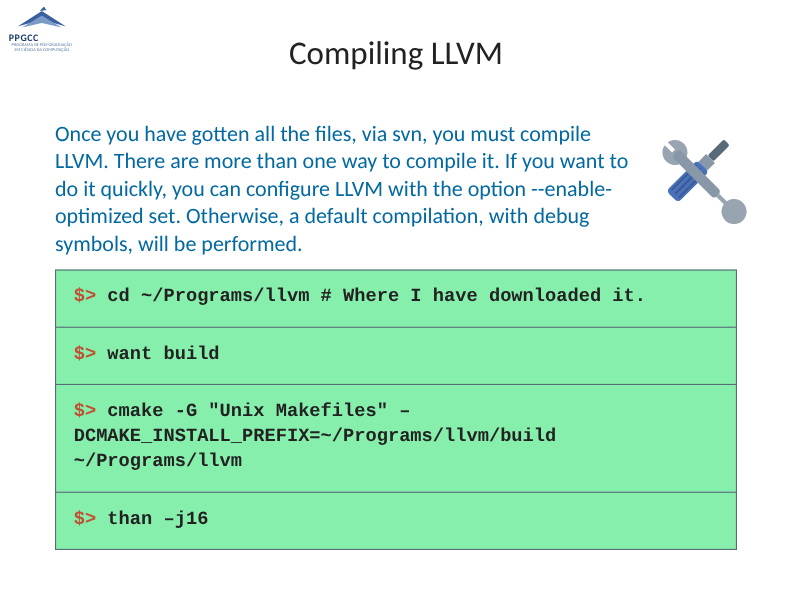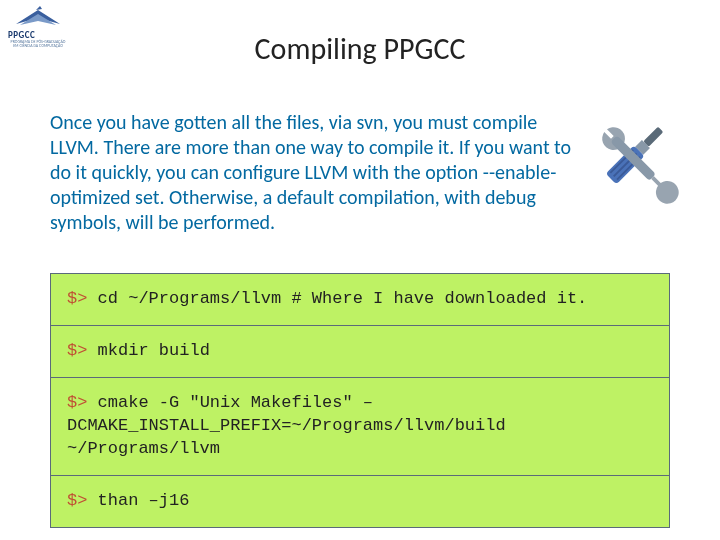--- a/index.html
+++ b/index.html
@@ -56,23 +56,24 @@
     max-width: 530px;
   }
   .tools-icon {
     position: absolute;
     top: 0px;
     right: -10px;
     width: 95px;
     height: 95px;
   }
   .code-block {
-    margin-top: 38px;
+    margin-top: 10px;
     border: 1px solid #5a6a7a;
-    background: #bef264;
+    background: #86efac;
+    font-weight: bold;
   }
   .code-row {
     border-bottom: 1px solid #5a6a7a;
     padding: 14px 16px;
     font-family: "Courier New", Courier, monospace;
     font-size: 17px;
     line-height: 1.35;
     color: #222;
   }
   .code-row:last-child { border-bottom: none; }
@@ -87,21 +88,21 @@
       <path d="M2 18 L24 4 L46 18 L24 12 Z" fill="#3a5f9e"></path>
       <path d="M6 19 L24 8 L42 19 L24 15 Z" fill="#7a9ac8"></path>
       <path d="M22 4 L26 0 L28 3 Z" fill="#3a5f9e"></path>
     </svg>
   </div>
   <div class="logo-text">PPGCC</div>
   <div class="logo-sub">PROGRAMA DE PÓS-GRADUAÇÃO</div>
   <div class="logo-sub">EM CIÊNCIA DA COMPUTAÇÃO</div>
 </div>
 
-<h1 class="title">Compiling PPGCC</h1>
+<h1 class="title">Compiling LLVM</h1>
 
 <div class="content">
 
   <div class="tools-icon">
     <svg viewBox="0 0 100 100" width="95" height="95">
 
       <g transform="rotate(45 50 50)">
         <rect x="46" y="8" width="8" height="22" fill="#5a6a78" rx="2"></rect>
         <rect x="44" y="30" width="12" height="10" fill="#8898a8"></rect>
         <rect x="42" y="40" width="16" height="42" fill="#4a72b8" rx="4"></rect>
@@ -120,21 +121,21 @@
 
   <p class="intro">Once you have gotten all the files, via svn, you must compile LLVM. There are more than one way to compile it. If you want to do it quickly, you can configure LLVM with the option --enable-optimized set. Otherwise, a default compilation, with debug symbols, will be performed.</p>
 
   <div class="code-block">
     <div class="code-row">
       <span class="prompt">$&gt; </span>
       <span>cd ~/Programs/llvm # Where I have downloaded it.</span>
     </div>
     <div class="code-row">
       <span class="prompt">$&gt; </span>
-      <span>mkdir build</span>
+      <span>want build</span>
     </div>
     <div class="code-row">
       <span class="prompt">$&gt; </span>
       <span>cmake -G "Unix Makefiles" –DCMAKE_INSTALL_PREFIX=~/Programs/llvm/build ~/Programs/llvm</span>
     </div>
     <div class="code-row">
       <span class="prompt">$&gt; </span>
       <span>than –j16</span>
     </div>
   </div>

